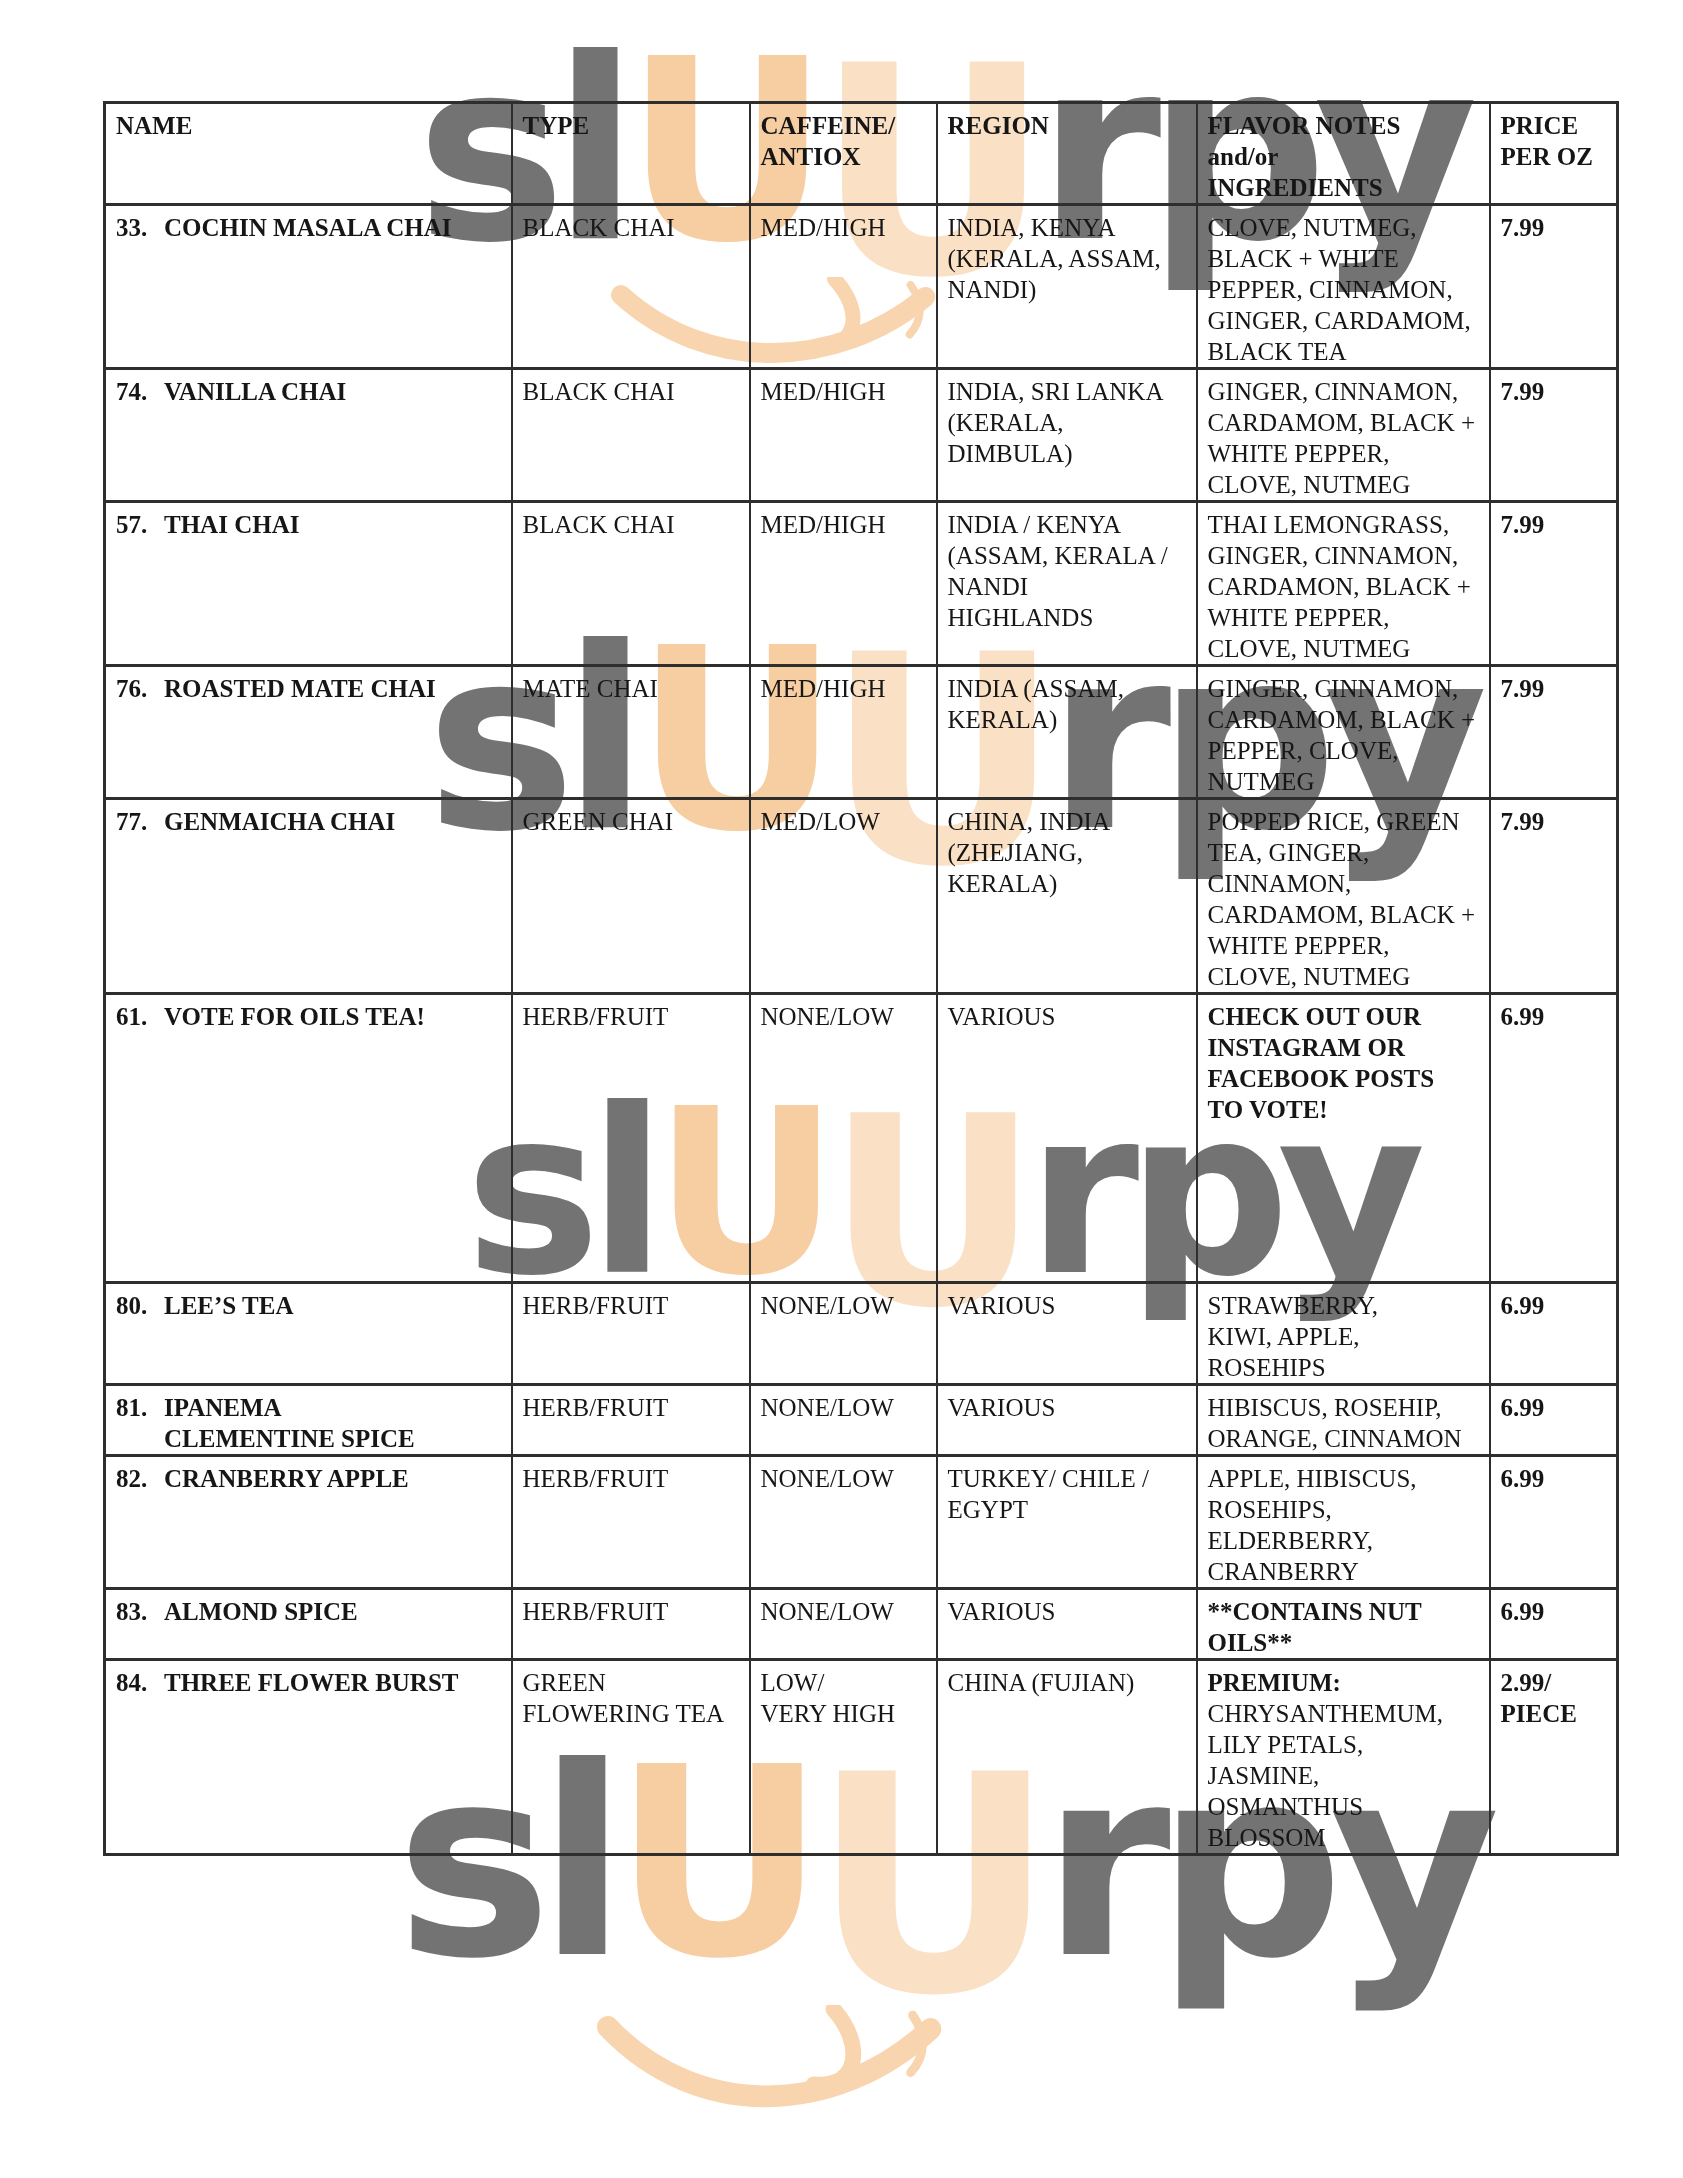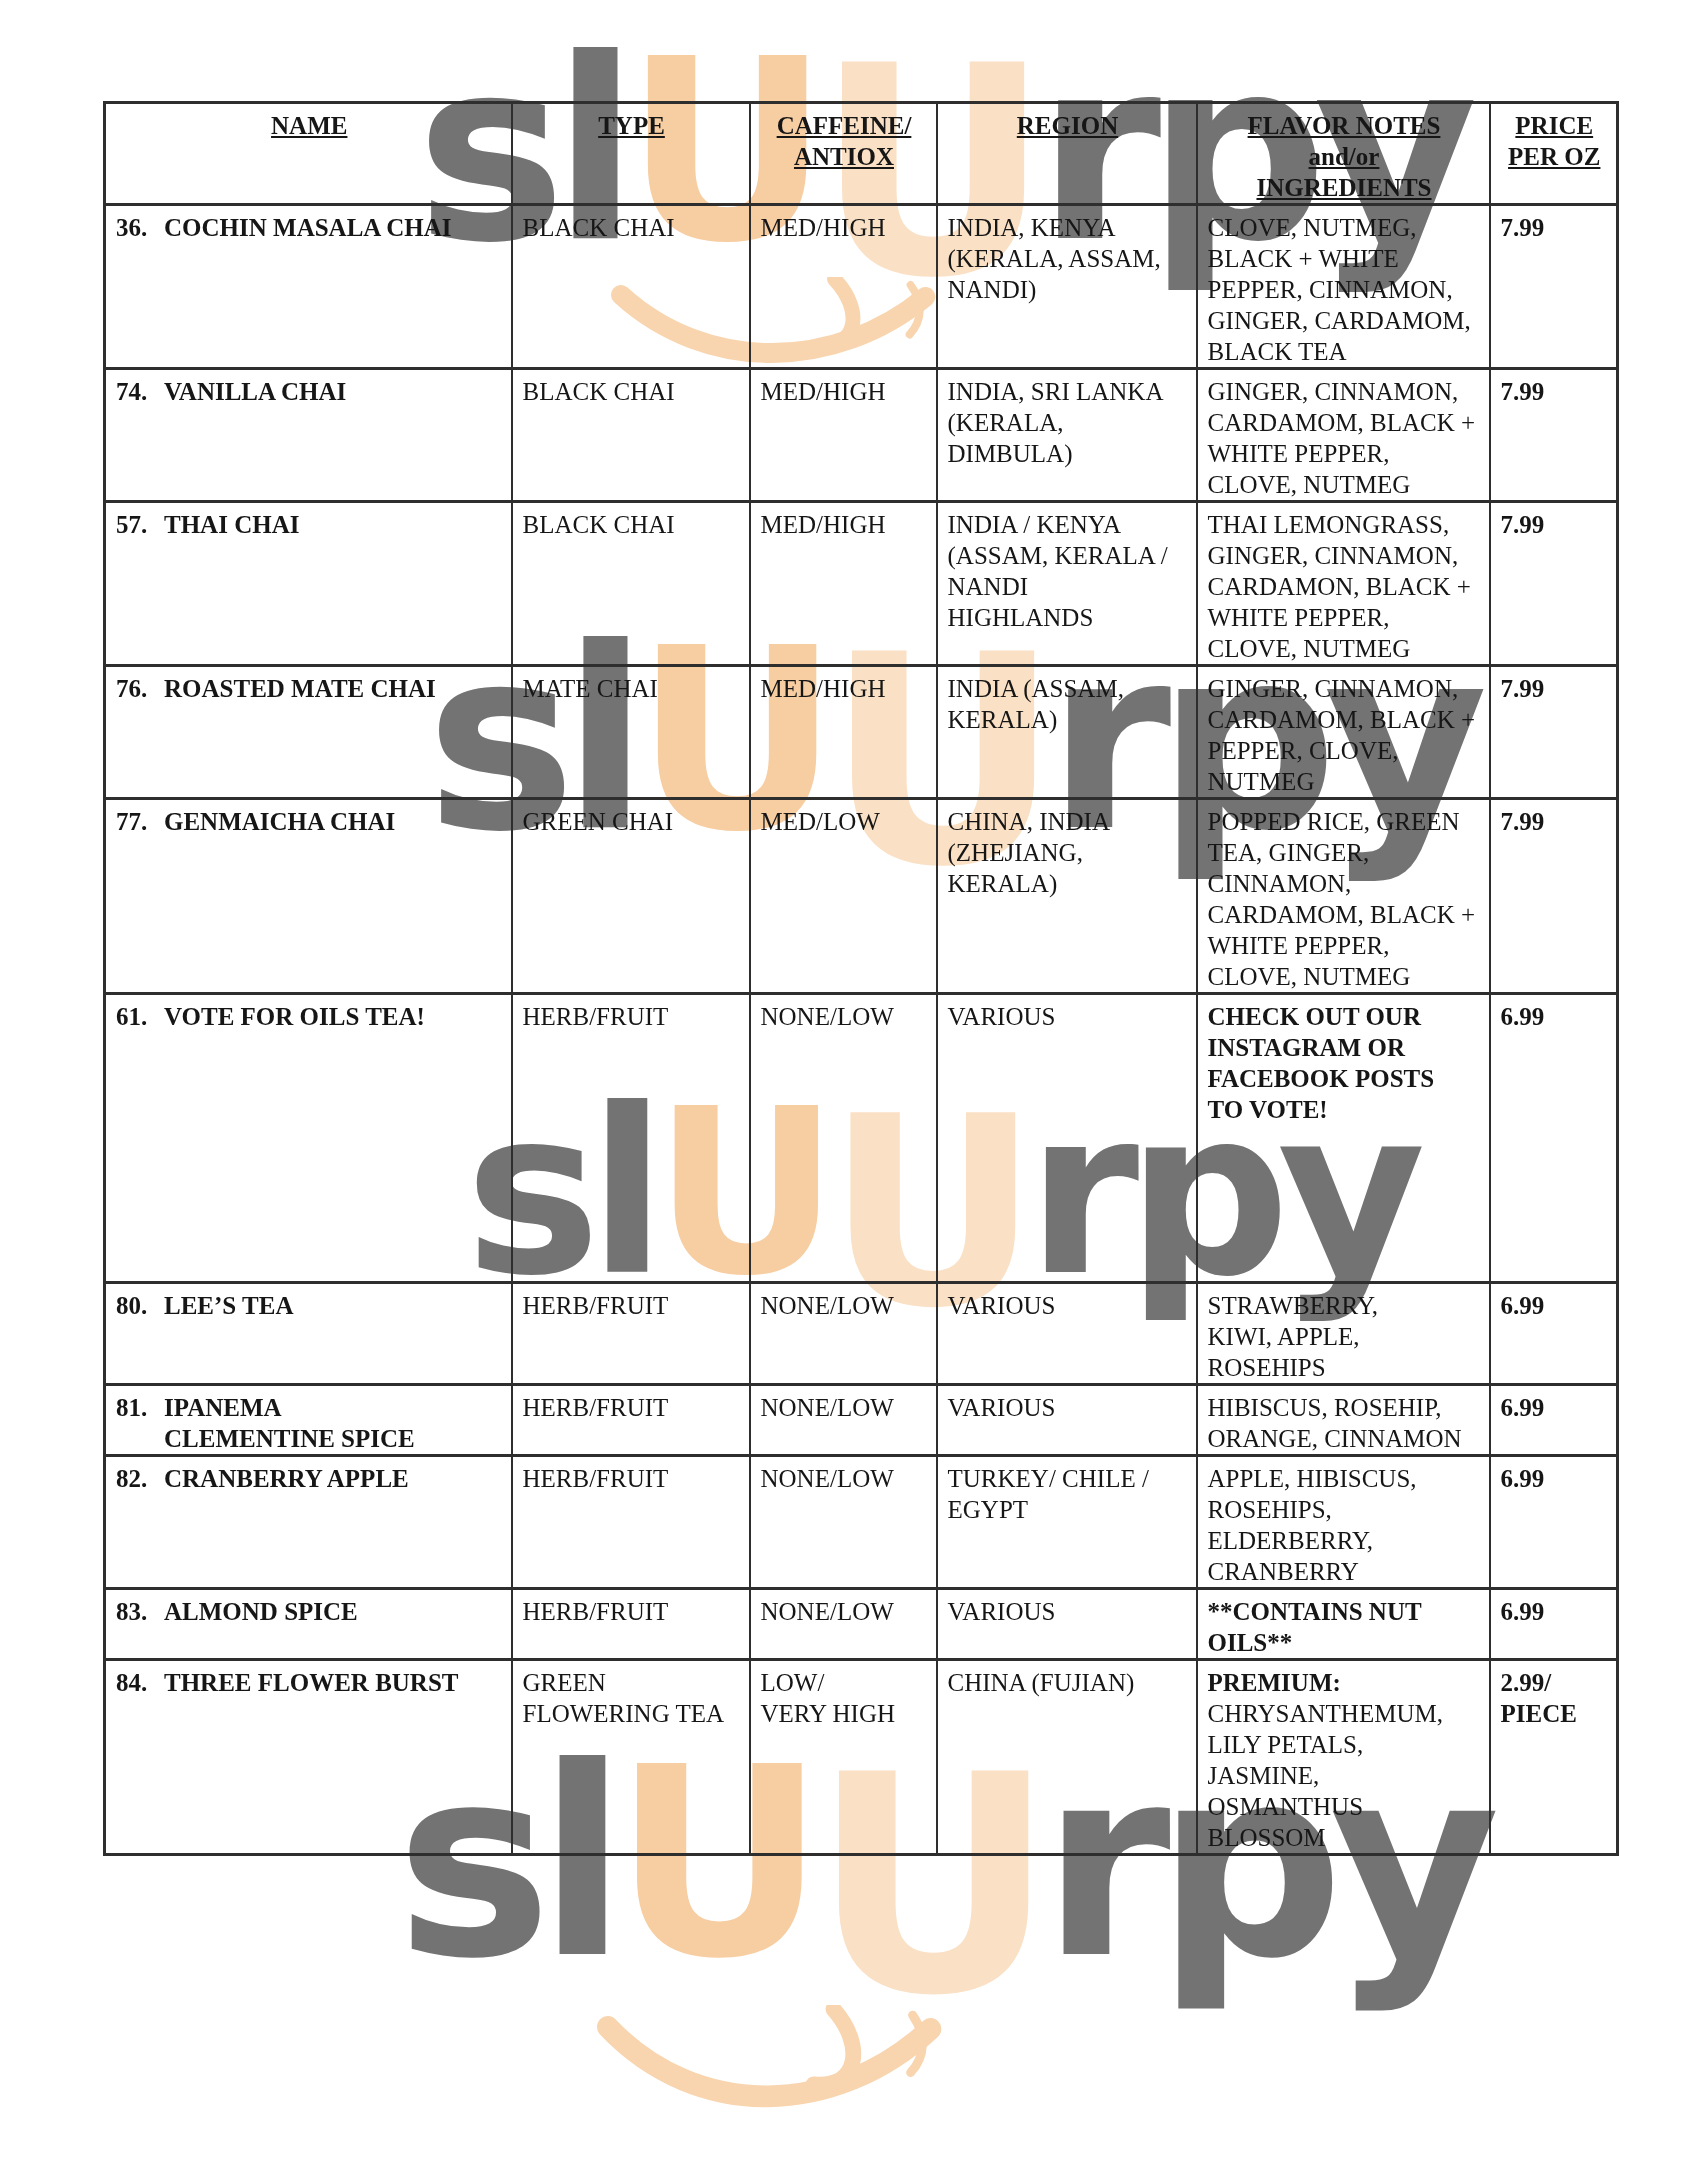--- a/index.html
+++ b/index.html
@@ -44,23 +44,22 @@
     overflow:hidden;
     color:#161616;
     font-size:25px;
     line-height:31px;
     white-space:pre-line;
     padding:6px 8px 0 10px;
     background:transparent;
   }
   table.menu{border:3px solid #2e2e2e;}
   table.menu th{
-    text-align:center;
+    text-align:left;
     font-weight:700;
-    text-decoration:underline;
   }
   td.c-name{font-weight:700;padding-left:14px;}
   td.c-name .num{display:inline-block;width:48px;white-space:pre;}
   td.c-name .nm{display:inline-block;width:calc(100% - 51px);vertical-align:top;white-space:pre-line;}
   td.c-price{font-weight:700;padding-left:18px;}
   td.c-flavor .seg{white-space:pre-line;}
   td.c-flavor .seg.b{font-weight:700;}
 </style>
 </head>
 <body>
@@ -111,21 +110,21 @@
           <th>REGION</th>
           <th>FLAVOR NOTES
 and/or
 INGREDIENTS</th>
           <th>PRICE
 PER OZ</th>
         </tr>
       </thead>
     <tbody id="body-rows">
         <tr style="height: 163px;">
-          <td class="c-name"><span class="num">36.</span><span class="nm">COCHIN MASALA CHAI</span></td>
+          <td class="c-name"><span class="num">33.</span><span class="nm">COCHIN MASALA CHAI</span></td>
           <td class="c-type">BLACK CHAI</td>
           <td class="c-caff">MED/HIGH</td>
           <td class="c-region">INDIA, KENYA
 (KERALA, ASSAM,
 NANDI)</td>
           <td class="c-flavor"><span class="seg">CLOVE, NUTMEG,
 BLACK + WHITE
 PEPPER, CINNAMON,
 GINGER, CARDAMOM,
 BLACK TEA</span></td>

